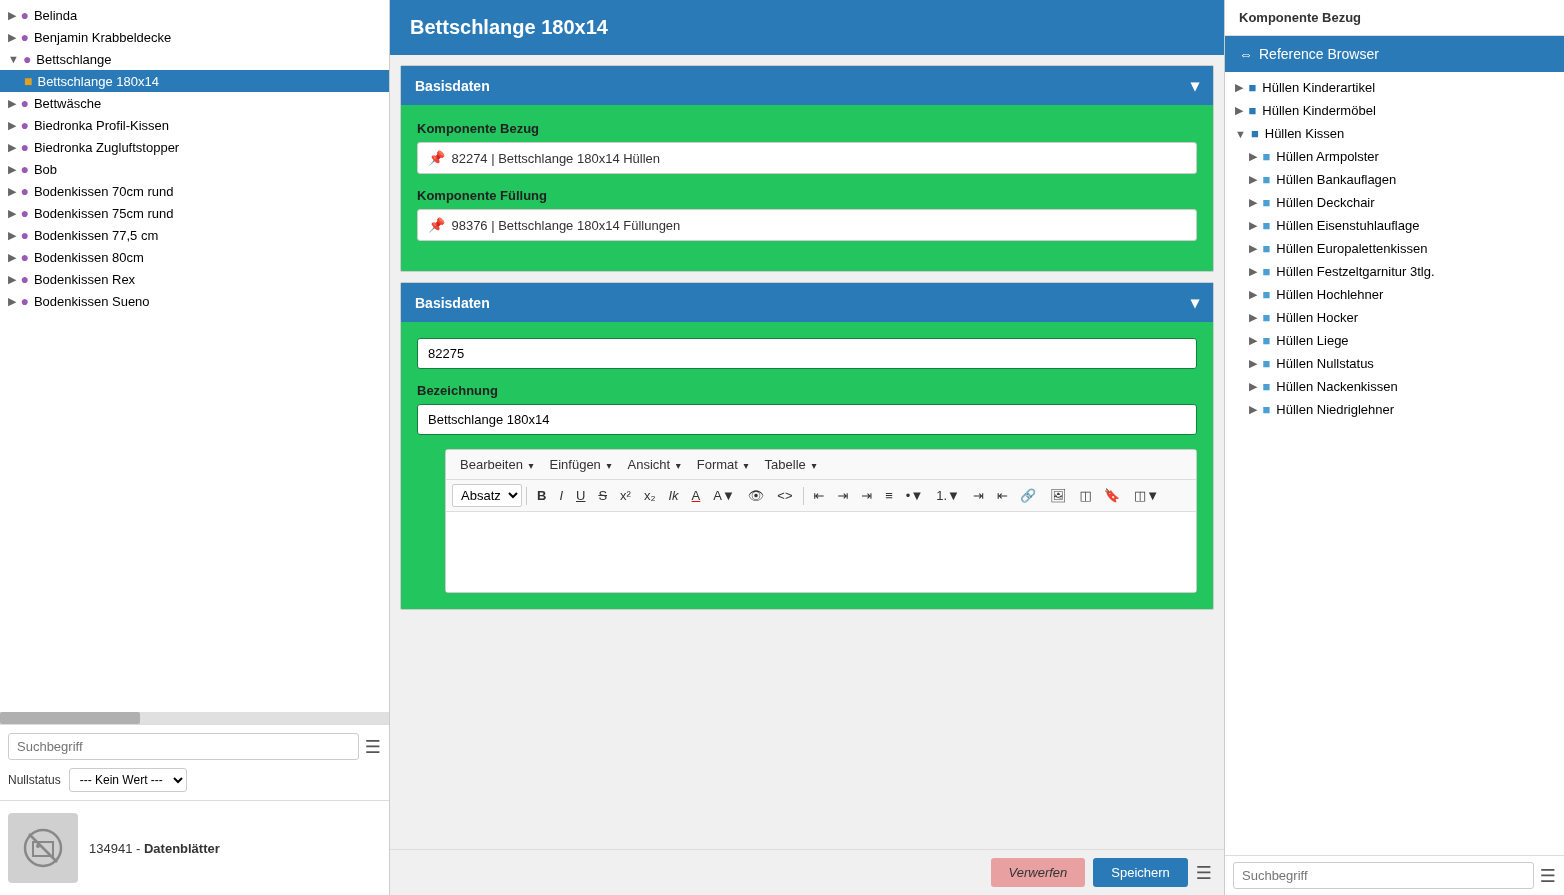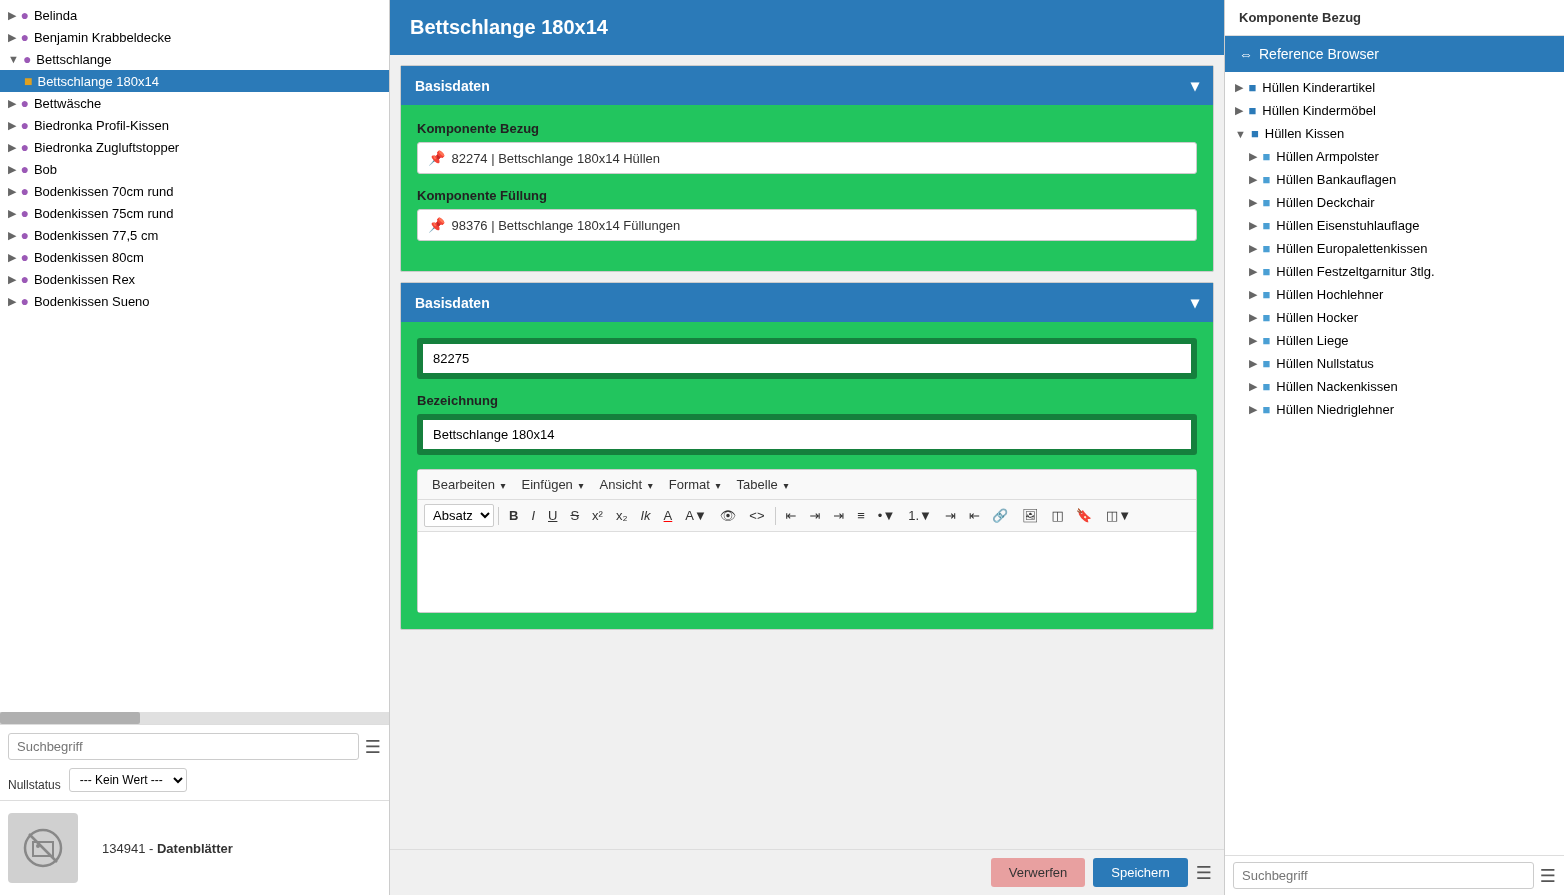--- a/index.html
+++ b/index.html
@@ -65,38 +65,38 @@
     }
     .hamburger-btn {
       background: none;
       border: none;
       cursor: pointer;
       font-size: 18px;
       color: #555;
     }
     .nullstatus-row {
       display: flex;
-      align-items: flex-end;
+      align-items: center;
       gap: 8px;
       margin-top: 8px;
     }
     .nullstatus-label { font-size: 12px; color: #333; }
     .nullstatus-select {
       padding: 3px 6px;
       border: 1px solid #ccc;
       border-radius: 3px;
       font-size: 12px;
       background: #fff;
     }
 
     .preview-area {
       padding: 12px 8px;
       display: flex;
       align-items: center;
-      gap: 24px;
+      gap: 11px;
       border-top: 1px solid #ddd;
     }
     .preview-icon {
       width: 70px;
       height: 70px;
       background: #d0d0d0;
       border-radius: 4px;
       display: flex;
       align-items: center;
       justify-content: center;
@@ -150,21 +150,21 @@
 
     .field-label {
       font-weight: bold;
       font-size: 13px;
       margin-bottom: 6px;
       color: #222;
     }
     .field-input {
       width: 100%;
       padding: 7px 10px;
-      border: 6px solid #15803d;
+      border: 1px solid #15803d;
       border-radius: 3px;
       font-size: 13px;
       margin-bottom: 14px;
       background: #fff;
     }
     .field-input-link {
       display: flex;
       align-items: center;
       gap: 6px;
       border: 1px solid #ccc;
@@ -173,20 +173,21 @@
       margin-bottom: 14px;
       background: #fff;
     }
     .link-icon { color: #888; font-size: 14px; }
     .link-text { font-size: 13px; color: #333; }
 
     
     .editor-wrapper {
       border: 1px solid #ccc;
       border-radius: 3px;
+      margin-left: 28px;
     }
     .editor-menubar {
       display: flex;
       gap: 0;
       border-bottom: 1px solid #ddd;
       padding: 4px 6px;
       background: #f9f9f9;
     }
     .menu-item {
       padding: 3px 8px;
@@ -252,20 +253,21 @@
       gap: 8px;
     }
     .btn-verwerfen {
       padding: 7px 18px;
       background: #e8a0a0;
       border: none;
       border-radius: 3px;
       font-size: 13px;
       cursor: pointer;
       color: #333;
+      font-style: italic;
     }
     .btn-speichern {
       padding: 7px 18px;
       background: #2b7ab8;
       border: none;
       border-radius: 3px;
       font-size: 13px;
       cursor: pointer;
       color: #fff;
     }

